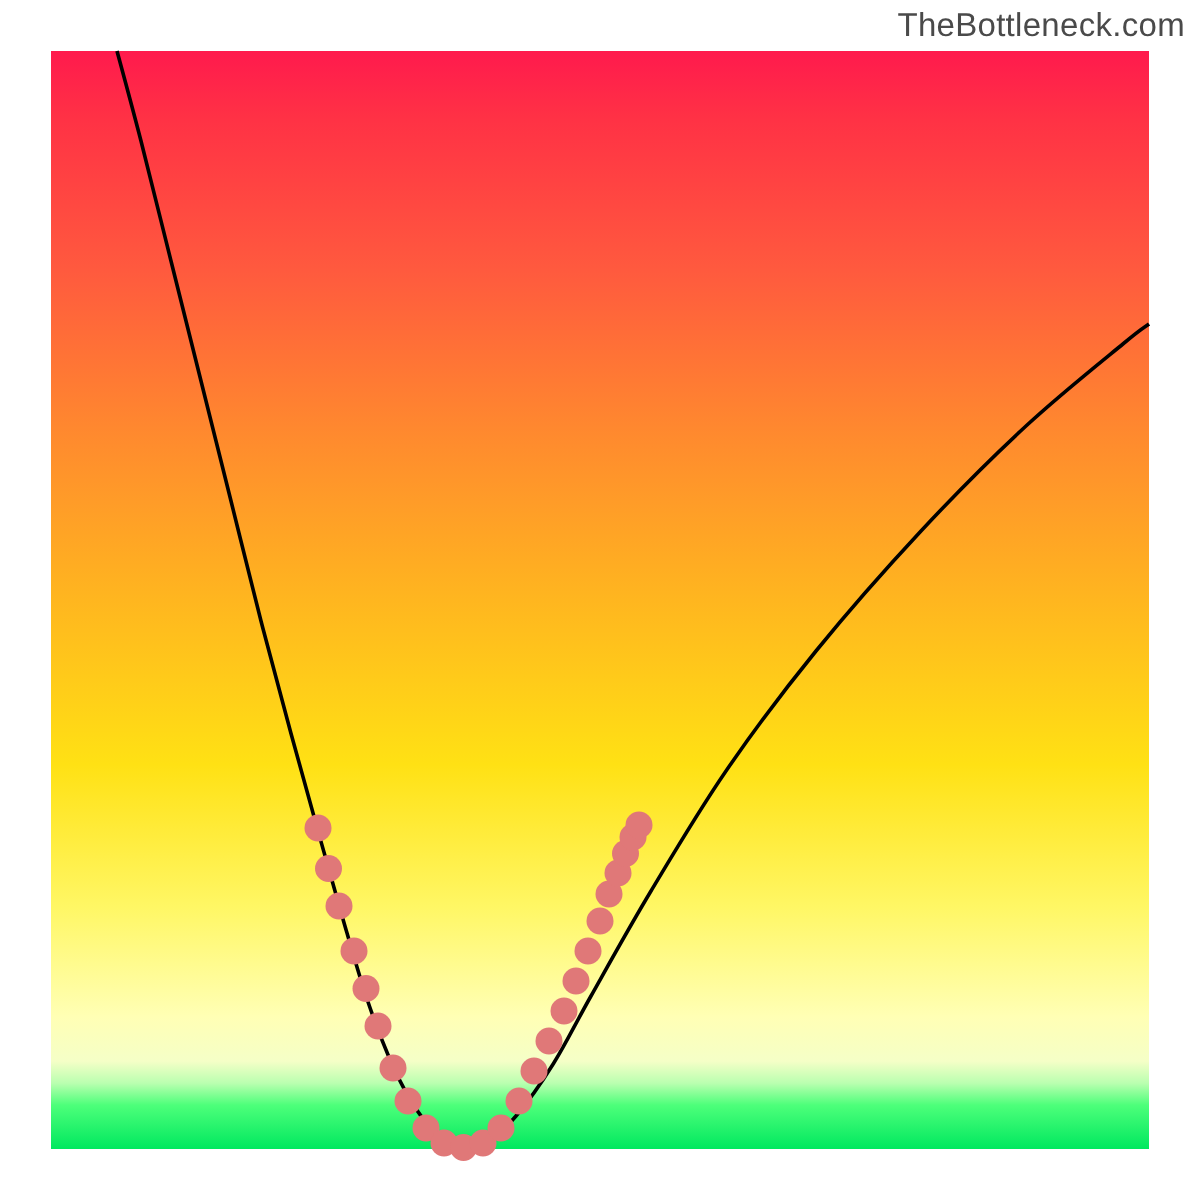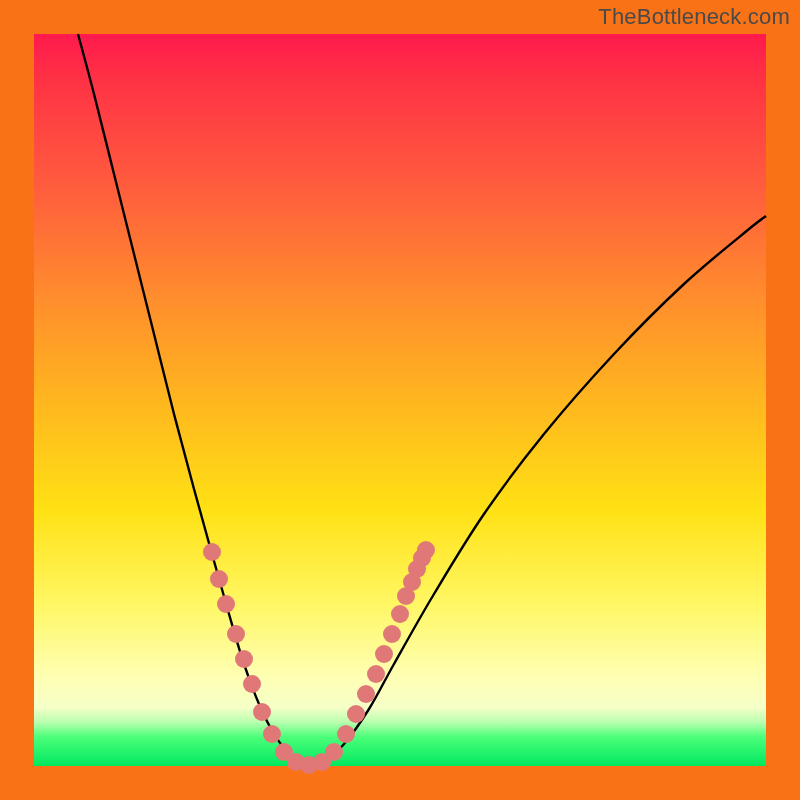--- a/index.html
+++ b/index.html
@@ -8,21 +8,21 @@
     width: 800px;
     height: 800px;
     overflow: hidden;
     background: #000;
     font-family: Arial, Helvetica, sans-serif;
   }
   .frame {
     position: relative;
     width: 800px;
     height: 800px;
-    background: #f97316;
+    background: #ffffff;
   }
   .plot-area {
     position: absolute;
     left: 34px;
     top: 34px;
     width: 732px;
     height: 732px;
     
     background: linear-gradient(
       to bottom,

